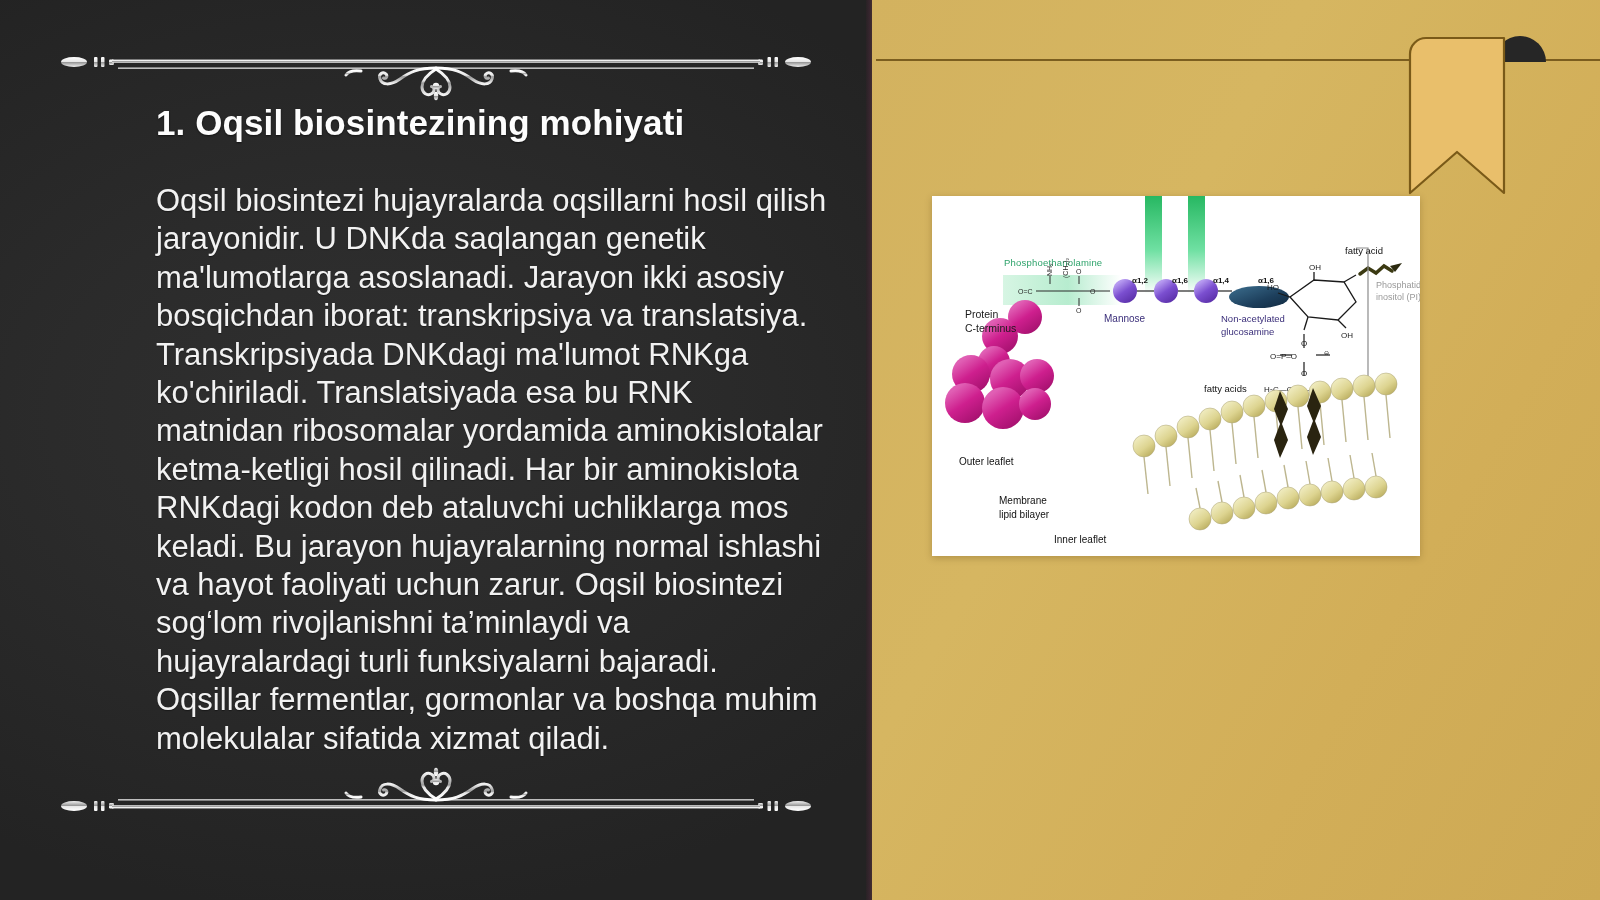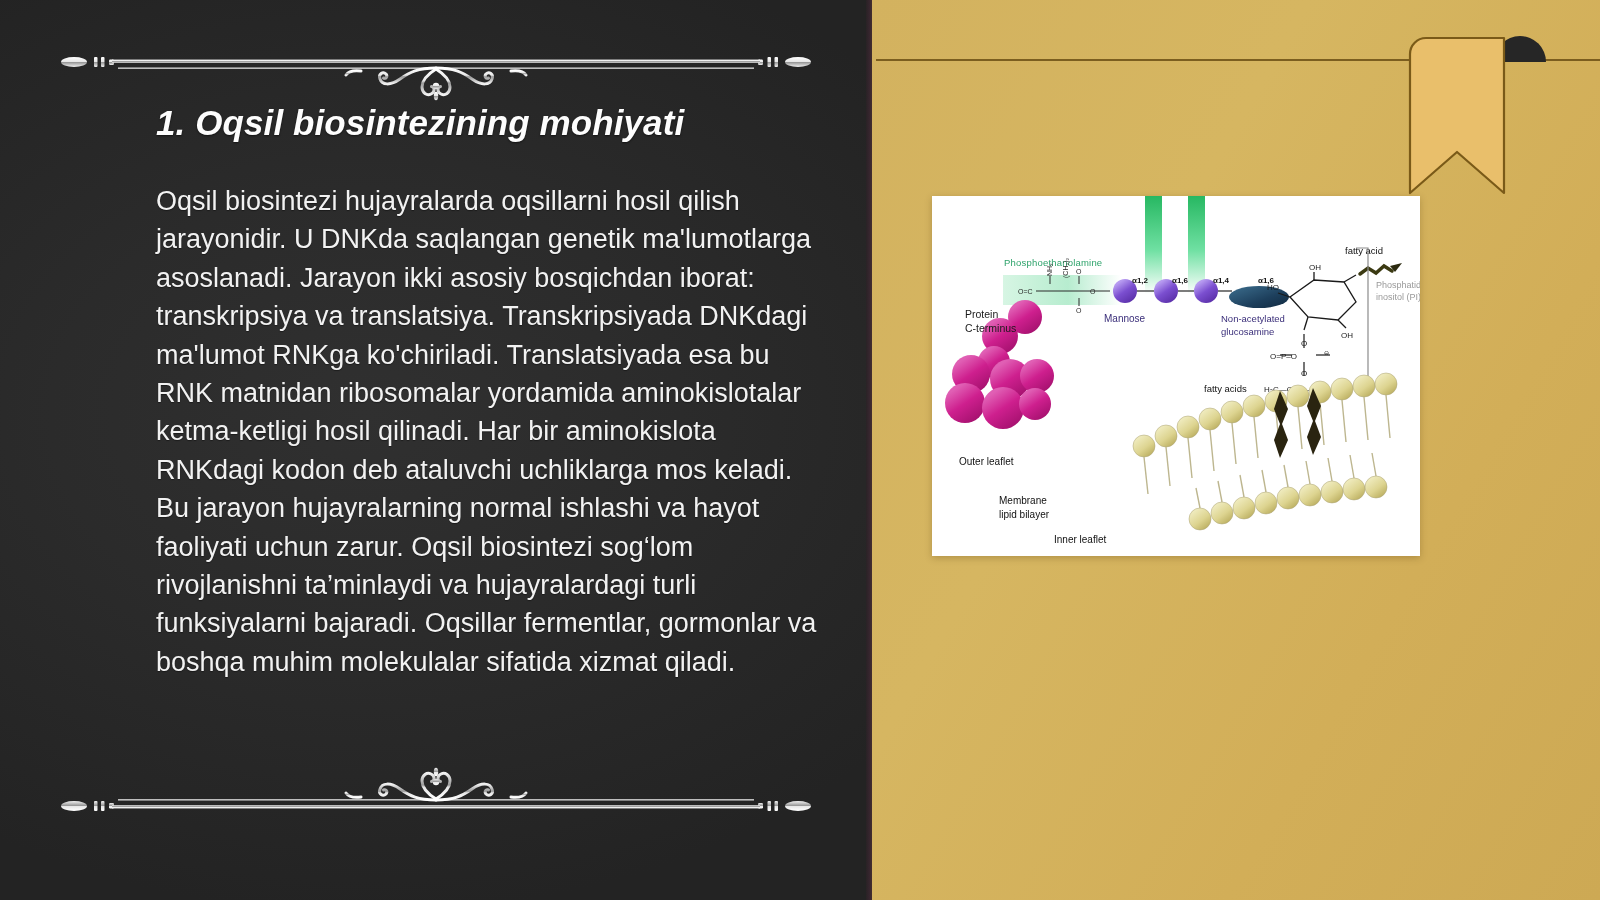--- a/index.html
+++ b/index.html
@@ -21,29 +21,29 @@
 
   
   .ornament{position:absolute;left:60px;width:752px;height:62px;pointer-events:none;}
   .ornament.top{top:38px;}
   .ornament.bottom{top:768px;}
   .ornament svg{display:block;width:752px;height:62px;overflow:visible;}
 
   
   .title{
     position:absolute;left:156px;top:103px;width:680px;
-    color:#fdfdfd;font-size:35px;font-weight:700;font-style:italic;
+    color:#fdfdfd;font-size:35px;font-weight:700;
     letter-spacing:.1px;line-height:1.15;
     text-shadow:0 1px 2px rgba(0,0,0,.55);
   }
 
   
   .body-text{
     position:absolute;left:156px;top:182px;width:672px;
-    color:#f2f2f2;font-size:27px;line-height:38.4px;font-weight:400;
+    color:#f2f2f2;font-size:31px;line-height:38.4px;font-weight:400;
     text-shadow:0 1px 1px rgba(0,0,0,.4);
   }
 
   
   .gold-panel{
     position:absolute;left:872px;top:0;width:728px;height:900px;
     background:linear-gradient(120deg,#d3b25f 0%,#d6b661 35%,#d2ae58 70%,#cda954 100%);
   }
   .gold-rule{
     position:absolute;left:876px;top:59px;width:724px;height:0;

